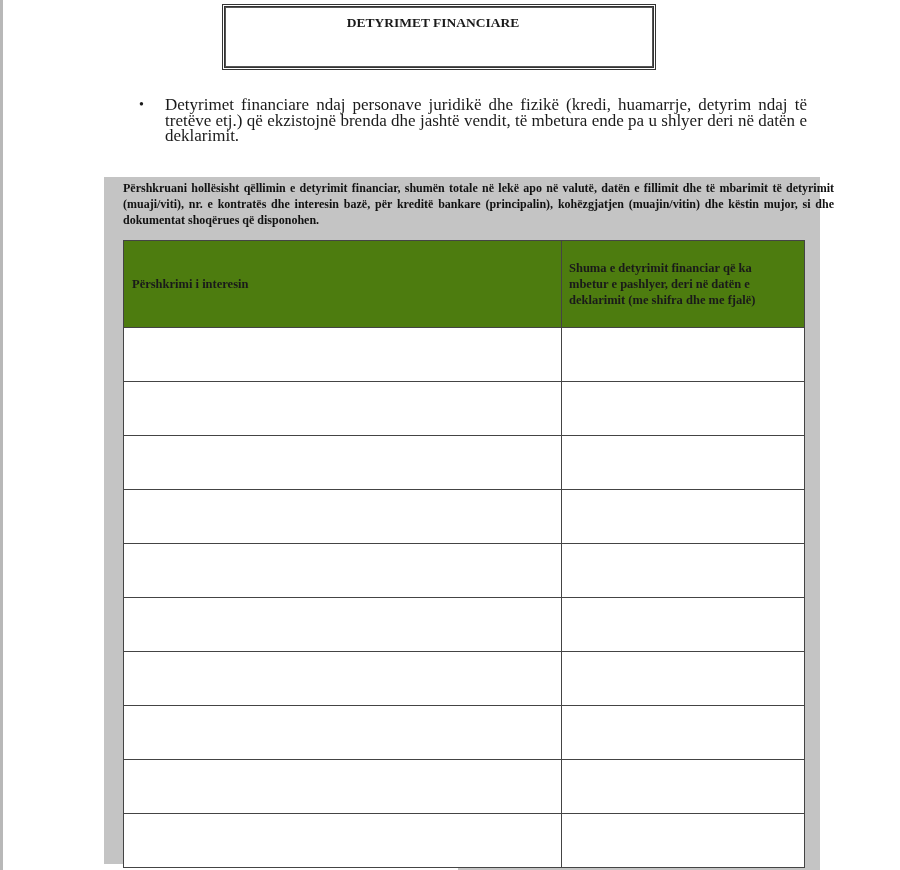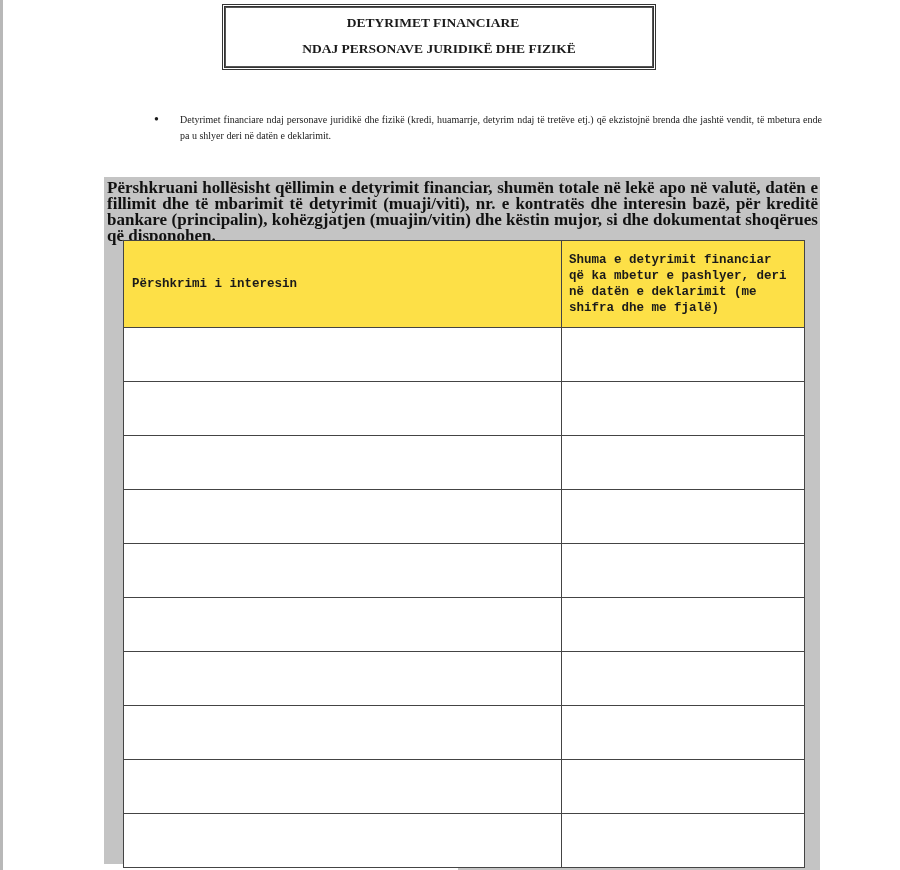--- a/index.html
+++ b/index.html
@@ -9,55 +9,54 @@
   }
   .left-edge { position: absolute; left: 0; top: 0; width: 3px; height: 870px; background: #b8b8b8; }
   .title-box {
     position: absolute; left: 222px; top: 4px; width: 428px; height: 60px;
     border: 3px double #333; box-shadow: 0 0 0 1px #555 inset;
     text-align: center; font-weight: bold; font-size: 13.5px;
   }
   .title-box .l1 { position: absolute; left: 0; right: 12px; top: 8px; text-align: center; }
   .title-box .l2 { position: absolute; left: 0; right: 0; top: 34px; }
   .bullets {
-    position: absolute; left: 136px; top: 96px; width: 670px; margin: 16px; padding: 0; list-style: none;
-    font-size: 10px; line-height: 15.5px; text-align: justify;
+    position: absolute; left: 136px; top: 96px; width: 670px; margin: 1px; padding: 0; list-style: none;
+    font-size: 17px; line-height: 15.5px; text-align: justify;
   }
   .bullets li { position: relative; padding-left: 28px; }
   .bullets li::before { content: "\2022"; position: absolute; left: 2px; top: 0; font-size: 14px; }
   .gray-box {
     position: absolute; left: 104px; top: 177px; width: 716px; height: 687px; background: #c4c4c4;
   }
   .intro {
-    position: absolute; left: 107px; top: 180px; width: 711px;
-    font-family: "Liberation Serif", serif; font-weight: bold; font-size: 17px; line-height: 16px;
+    position: absolute; left: 123px; top: 180px; width: 711px;
+    font-family: "Liberation Serif", serif; font-weight: bold; font-size: 12px; line-height: 16px;
     text-align: justify; color: #111;
   }
   .bottom-strip { position: absolute; left: 458px; top: 864px; width: 362px; height: 6px; background: #c4c4c4; }
   table.obl {
     position: absolute; left: 123px; top: 240px; width: 682px; border-collapse: collapse;
     background: #fff; border: 1.5px solid #222;
   }
   table.obl th, table.obl td { border: 1px solid #444; padding: 0; }
   table.obl th {
-    background: #fde047; height: 86px; text-align: left; font-weight: bold;
-    font-size: 12.5px; line-height: 16px; vertical-align: middle; font-family: Liberation Mono, monospace;
+    background: #4d7c0f; height: 86px; text-align: left; font-weight: bold;
+    font-size: 12.5px; line-height: 16px; vertical-align: middle;
   }
   table.obl th.c1 { width: 429px; padding-left: 8px; }
   table.obl th.c2 { padding: 0 10px 0 7px; }
   table.obl td { height: 53px; background: #fff; }
 </style>
 </head>
 <body>
 
 <div class="left-edge"></div>
 
 <div class="title-box">
   <div class="l1">DETYRIMET FINANCIARE</div>
-  <div class="l2">NDAJ PERSONAVE JURIDIKË DHE FIZIKË</div>
 </div>
 
 <ul class="bullets">
   <li>Detyrimet financiare ndaj personave juridikë dhe fizikë (kredi, huamarrje, detyrim ndaj të tretëve etj.) që ekzistojnë brenda dhe jashtë vendit, të mbetura ende pa u shlyer deri në datën e deklarimit.</li>
 </ul>
 
 <div class="gray-box"></div>
 <div class="intro">Përshkruani hollësisht qëllimin e detyrimit financiar, shumën totale në lekë apo në valutë, datën e fillimit dhe të mbarimit të detyrimit (muaji/viti), nr. e kontratës dhe interesin bazë, për kreditë bankare (principalin), kohëzgjatjen (muajin/vitin) dhe këstin mujor, si dhe dokumentat shoqërues që disponohen.</div>
 <div class="bottom-strip"></div>
 

